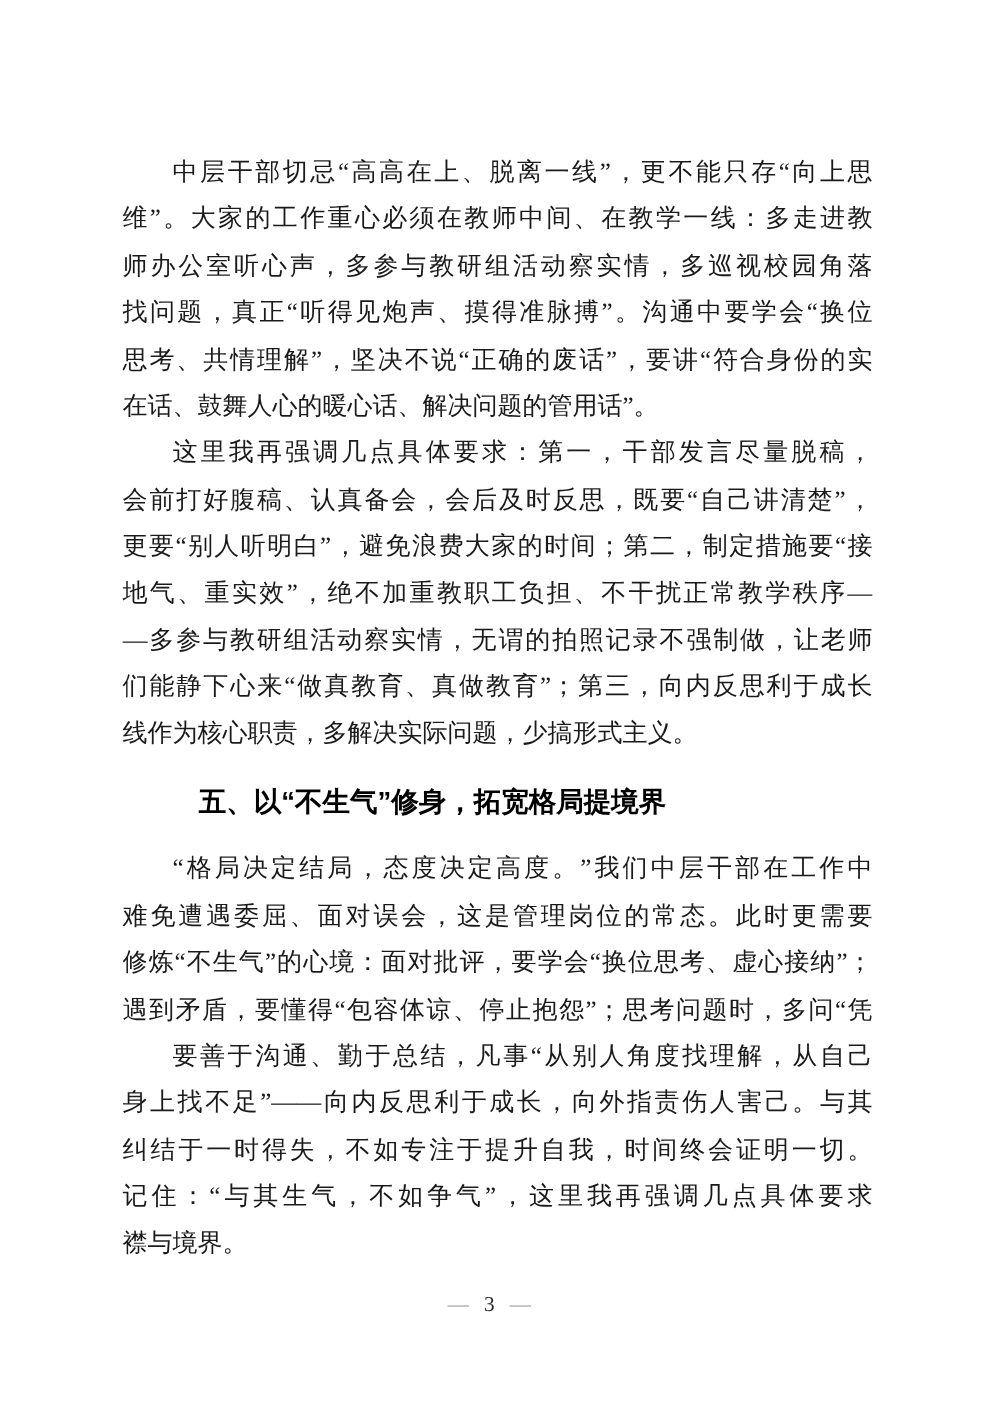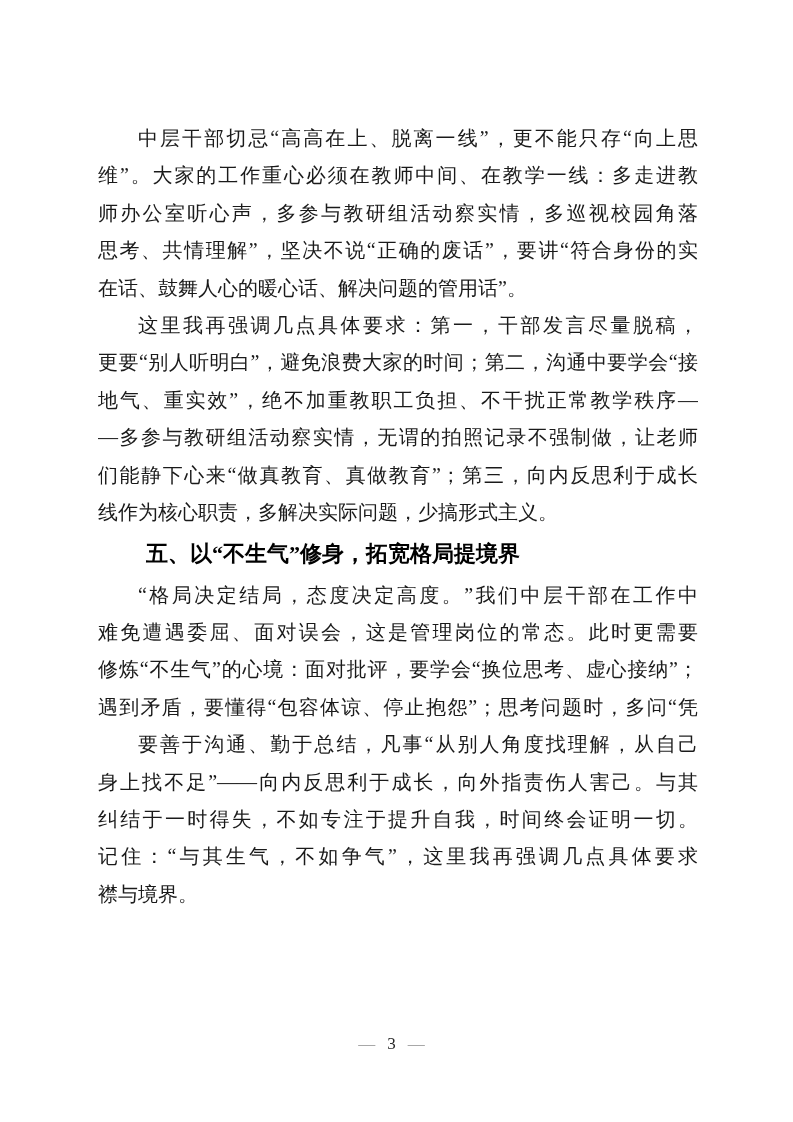--- a/index.html
+++ b/index.html
@@ -24,24 +24,24 @@
     height: 37.4px;
     overflow: hidden;
     text-align: justify;
     text-align-last: justify;
   }
   .line.first { text-indent: 2em; }
   .line.plast { text-align-last: left; }
   .heading {
     height: 37.4px;
     line-height: 37.4px;
-    margin: 4px;
+    margin: 17px;
     text-indent: 2em;
     text-align: left;
-    font-family: Liberation Serif, serif;
+    font-family: Liberation Sans, sans-serif;
     font-weight: bold;
     font-size: 22px;
     color: #000000;
   }
   .footer {
     position: absolute;
     left: 0;
     top: 1034px;
     width: 100%;
     text-align: center;
@@ -53,25 +53,27 @@
 </style>
 </head>
 <body>
 
 <div class="page">
   <div class="content">
 
     <div class="line first">中层干部切忌“高高在上、脱离一线”，更不能只存“向上思</div>
     <div class="line">维”。大家的工作重心必须在教师中间、在教学一线：多走进教</div>
     <div class="line">师办公室听心声，多参与教研组活动察实情，多巡视校园角落</div>
+    <div class="line">找问题，真正“听得见炮声、摸得准脉搏”。沟通中要学会“换位</div>
     <div class="line">思考、共情理解”，坚决不说“正确的废话”，要讲“符合身份的实</div>
     <div class="line plast">在话、鼓舞人心的暖心话、解决问题的管用话”。</div>
 
     <div class="line first">这里我再强调几点具体要求：第一，干部发言尽量脱稿，</div>
-    <div class="line">更要“别人听明白”，避免浪费大家的时间；第二，沟通中要学会“接</div>
+    <div class="line">会前打好腹稿、认真备会，会后及时反思，既要“自己讲清楚”，</div>
+    <div class="line">更要“别人听明白”，避免浪费大家的时间；第二，制定措施要“接</div>
     <div class="line">地气、重实效”，绝不加重教职工负担、不干扰正常教学秩序—</div>
     <div class="line">—多参与教研组活动察实情，无谓的拍照记录不强制做，让老师</div>
     <div class="line">们能静下心来“做真教育、真做教育”；第三，向内反思利于成长</div>
     <div class="line plast">线作为核心职责，多解决实际问题，少搞形式主义。</div>
 
     <h2 class="heading">五、以“不生气”修身，拓宽格局提境界</h2>
 
     <div class="line first">“格局决定结局，态度决定高度。”我们中层干部在工作中</div>
     <div class="line">难免遭遇委屈、面对误会，这是管理岗位的常态。此时更需要</div>
     <div class="line">修炼“不生气”的心境：面对批评，要学会“换位思考、虚心接纳”；</div>

